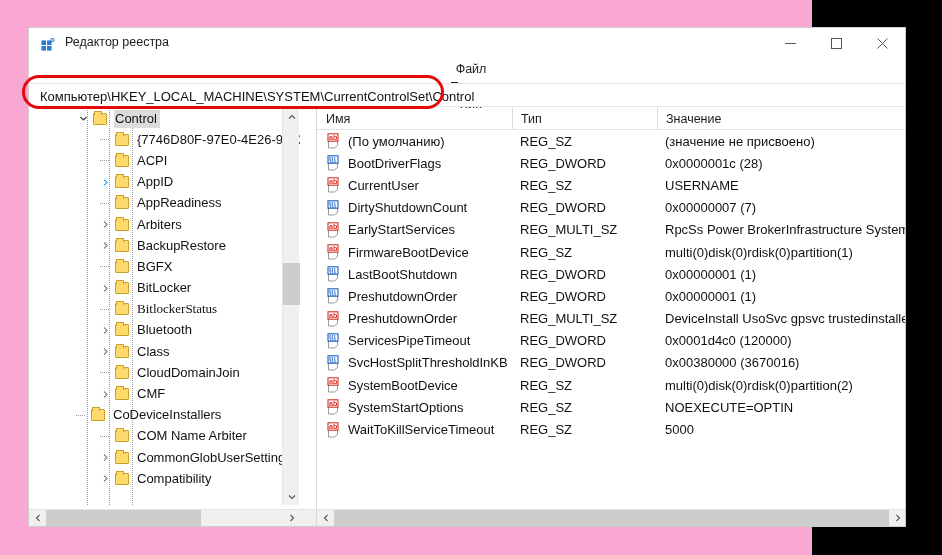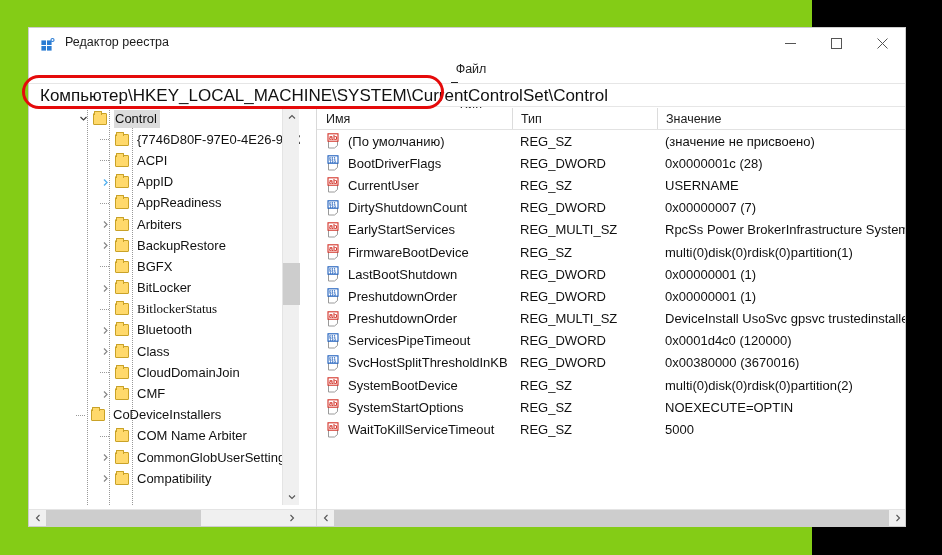--- a/index.html
+++ b/index.html
@@ -7,21 +7,21 @@
     margin: 0; padding: 0;
     width: 942px; height: 555px;
     background: #000000;
     font-family: "Liberation Sans", sans-serif;
     overflow: hidden;
   }
 
   #screen {
     position: relative;
     width: 812px; height: 555px;
-    background: #84cc16;
+    background: #f9a8d4;
   }
 
   
   #window {
     position: absolute;
     left: 28px; top: 27px;
     width: 878px; height: 500px;
     background: #ffffff;
     border: 1px solid #cdcdcd;
     box-shadow: 0 0 0 0 rgba(0,0,0,0);
@@ -92,21 +92,21 @@
     align-items: center;
   }
   #address-input {
     position: absolute;
     left: 7px; top: 2px;
     width: 862px; height: 20px;
     border: none;
     outline: none;
     background: transparent;
     font-family: "Liberation Sans", sans-serif;
-    font-size: 17px;
+    font-size: 13px;
     color: #111;
     padding: 0 4px;
   }
 
   
   #panes {
     position: absolute;
     left: 0; top: 80px;
     width: 100%;
     height: 418px;

